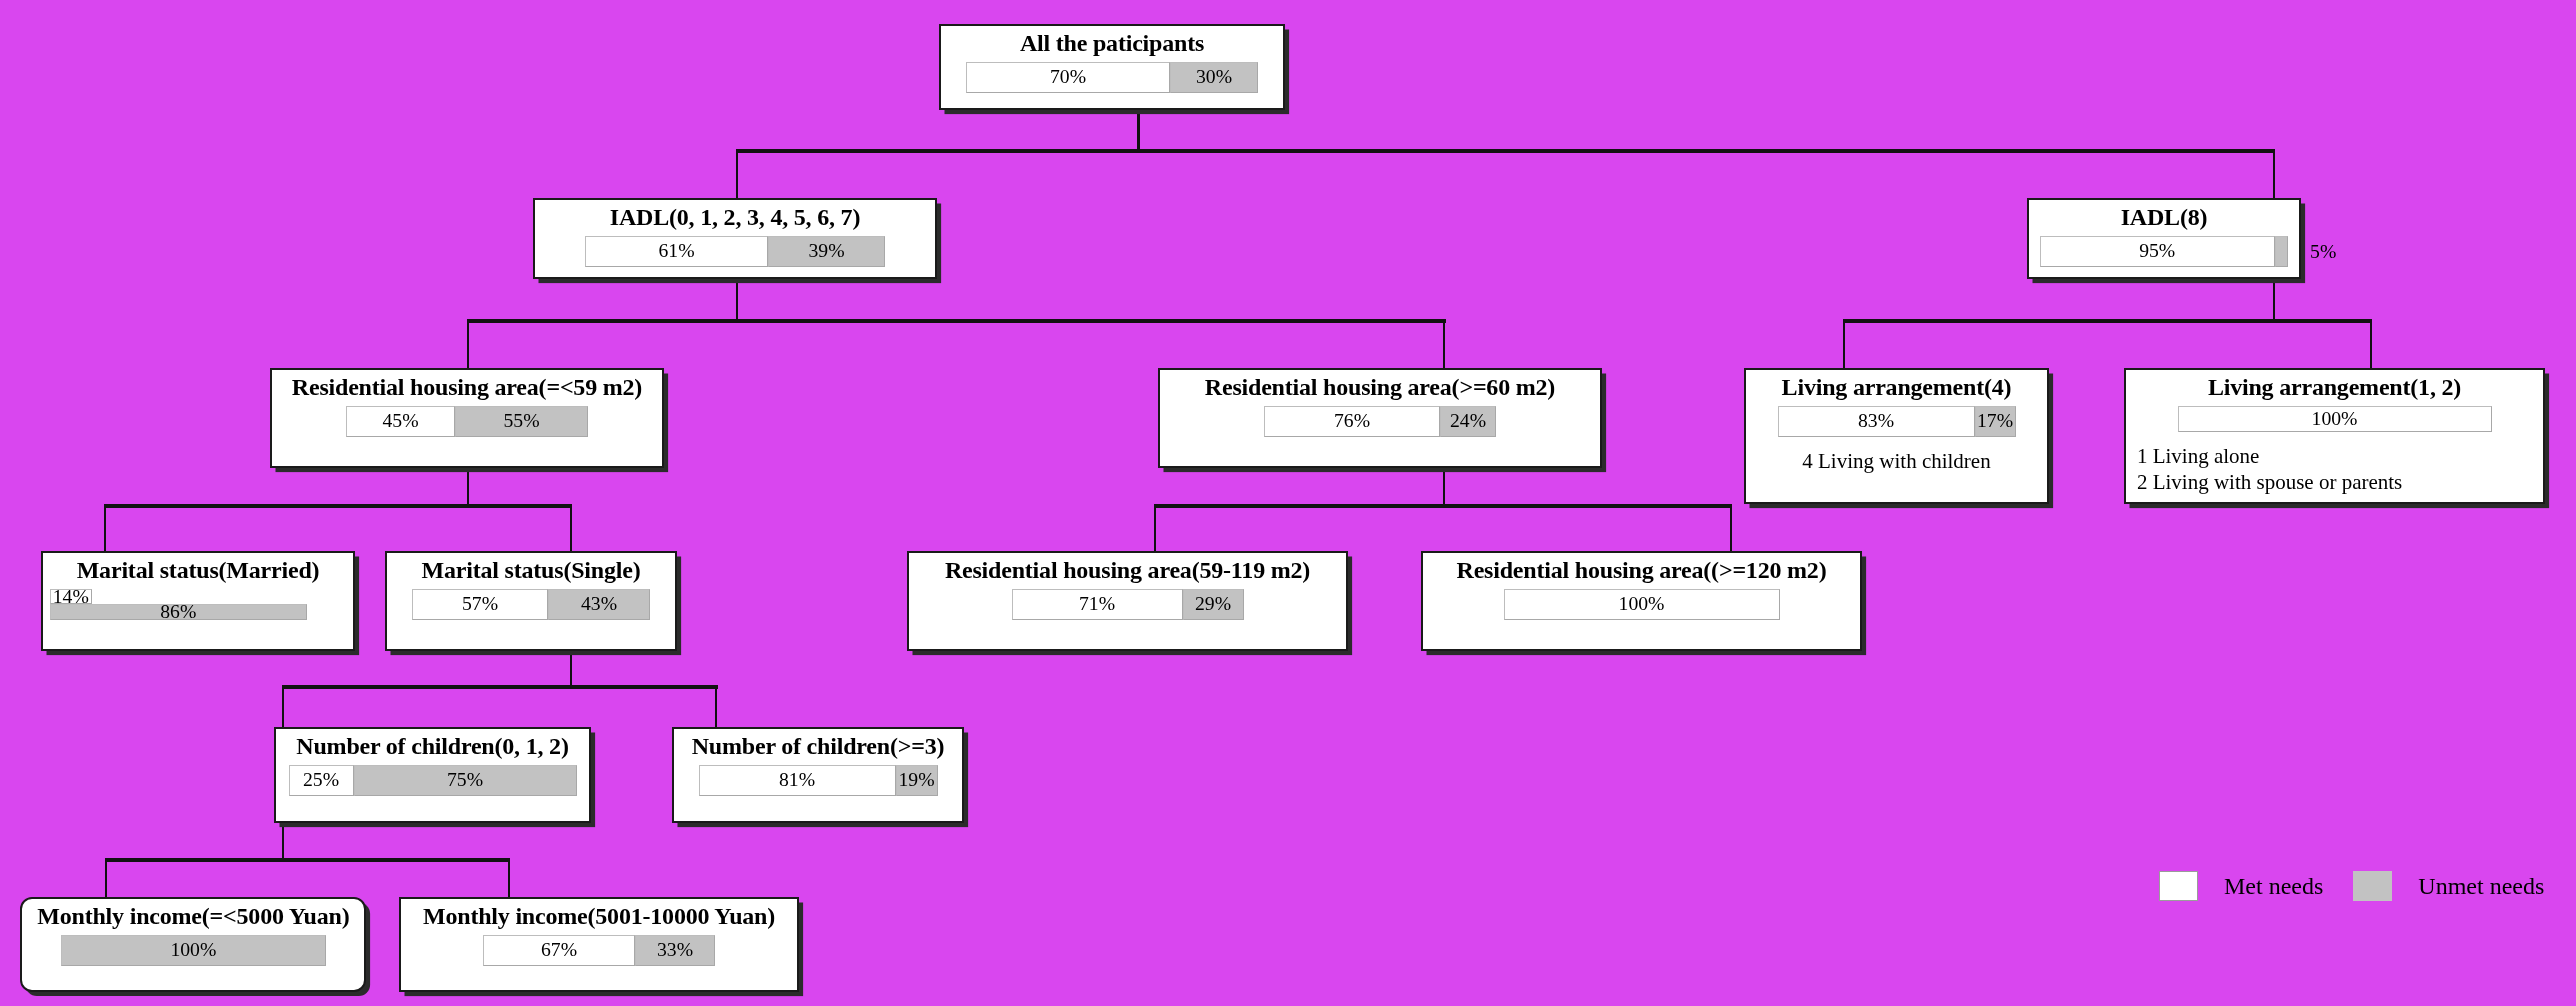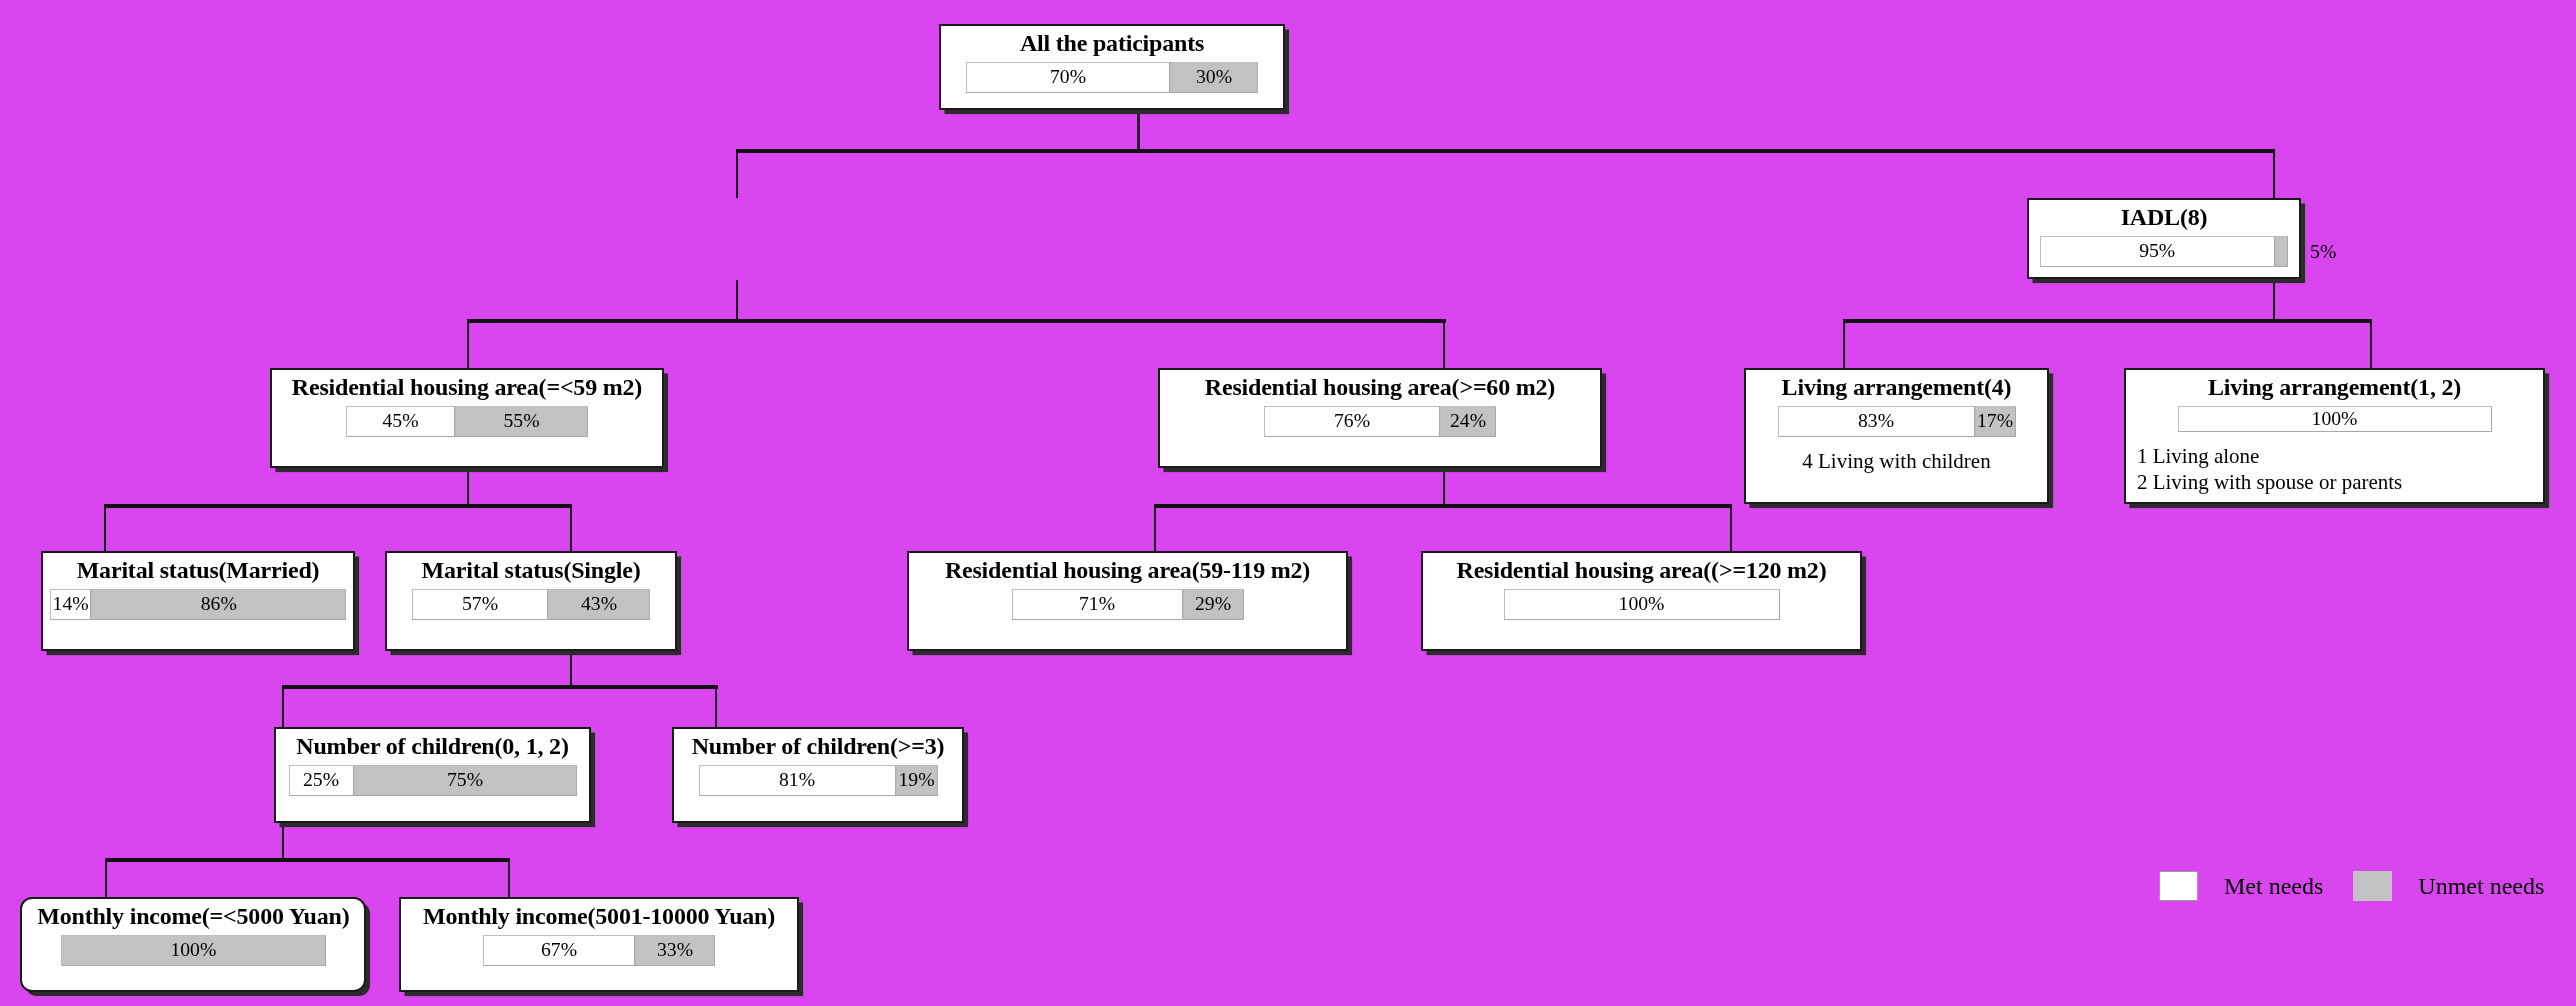--- a/index.html
+++ b/index.html
@@ -163,20 +163,27 @@
   <div class="vline thin" style="left:508px; top:860px; height:37px;"></div>
 
   <div class="node" style="left:939px; top:24px; width:346px; height:86px;">
     <div class="node-title">All the paticipants</div>
     <div class="bars">
       <div class="bar met" style="width:204px;">70%</div>
       <div class="bar unmet" style="width:88px;text-align:right;">30%</div>
     </div>
   </div>
 
+  <div class="node" style="left:533px; top:198px; width:404px; height:81px;">
+    <div class="node-title">IADL(0, 1, 2, 3, 4, 5, 6, 7)</div>
+    <div class="bars">
+      <div class="bar met" style="width:183px;">61%</div>
+      <div class="bar unmet" style="width:117px;">39%</div>
+    </div>
+  </div>
 
   <div class="node" style="left:2027px; top:198px; width:274px; height:81px;">
     <div class="node-title">IADL(8)</div>
     <div class="bars" style="width:100%; justify-content:center;">
       <div class="bar met" style="width:235px;">95%</div>
       <div class="bar unmet" style="width:13.6px;"></div>
     </div>
   </div>
   <div class="bar-outside" style="position:absolute; left:2306px; top:238px; height:27px;">5%</div>
 
@@ -213,21 +220,21 @@
       <div class="bar met" style="width:314px;">100%</div>
     </div>
     <div class="note">
       <div class="note-line">1 Living alone</div>
       <div class="note-line">2 Living with spouse or parents</div>
     </div>
   </div>
 
   <div class="node" style="left:41px; top:551px; width:314px; height:100px;">
     <div class="node-title">Marital status(Married)</div>
-    <div class="bars" style="width:100%;">
+    <div class="bars" style="width:100%;flex-direction:column;">
       <div class="bar met" style="width:42px;">14%</div>
       <div class="bar unmet" style="width:257px;">86%</div>
     </div>
   </div>
 
   <div class="node" style="left:385px; top:551px; width:292px; height:100px;">
     <div class="node-title">Marital status(Single)</div>
     <div class="bars">
       <div class="bar met" style="width:136px;">57%</div>
       <div class="bar unmet" style="width:102px;">43%</div>

